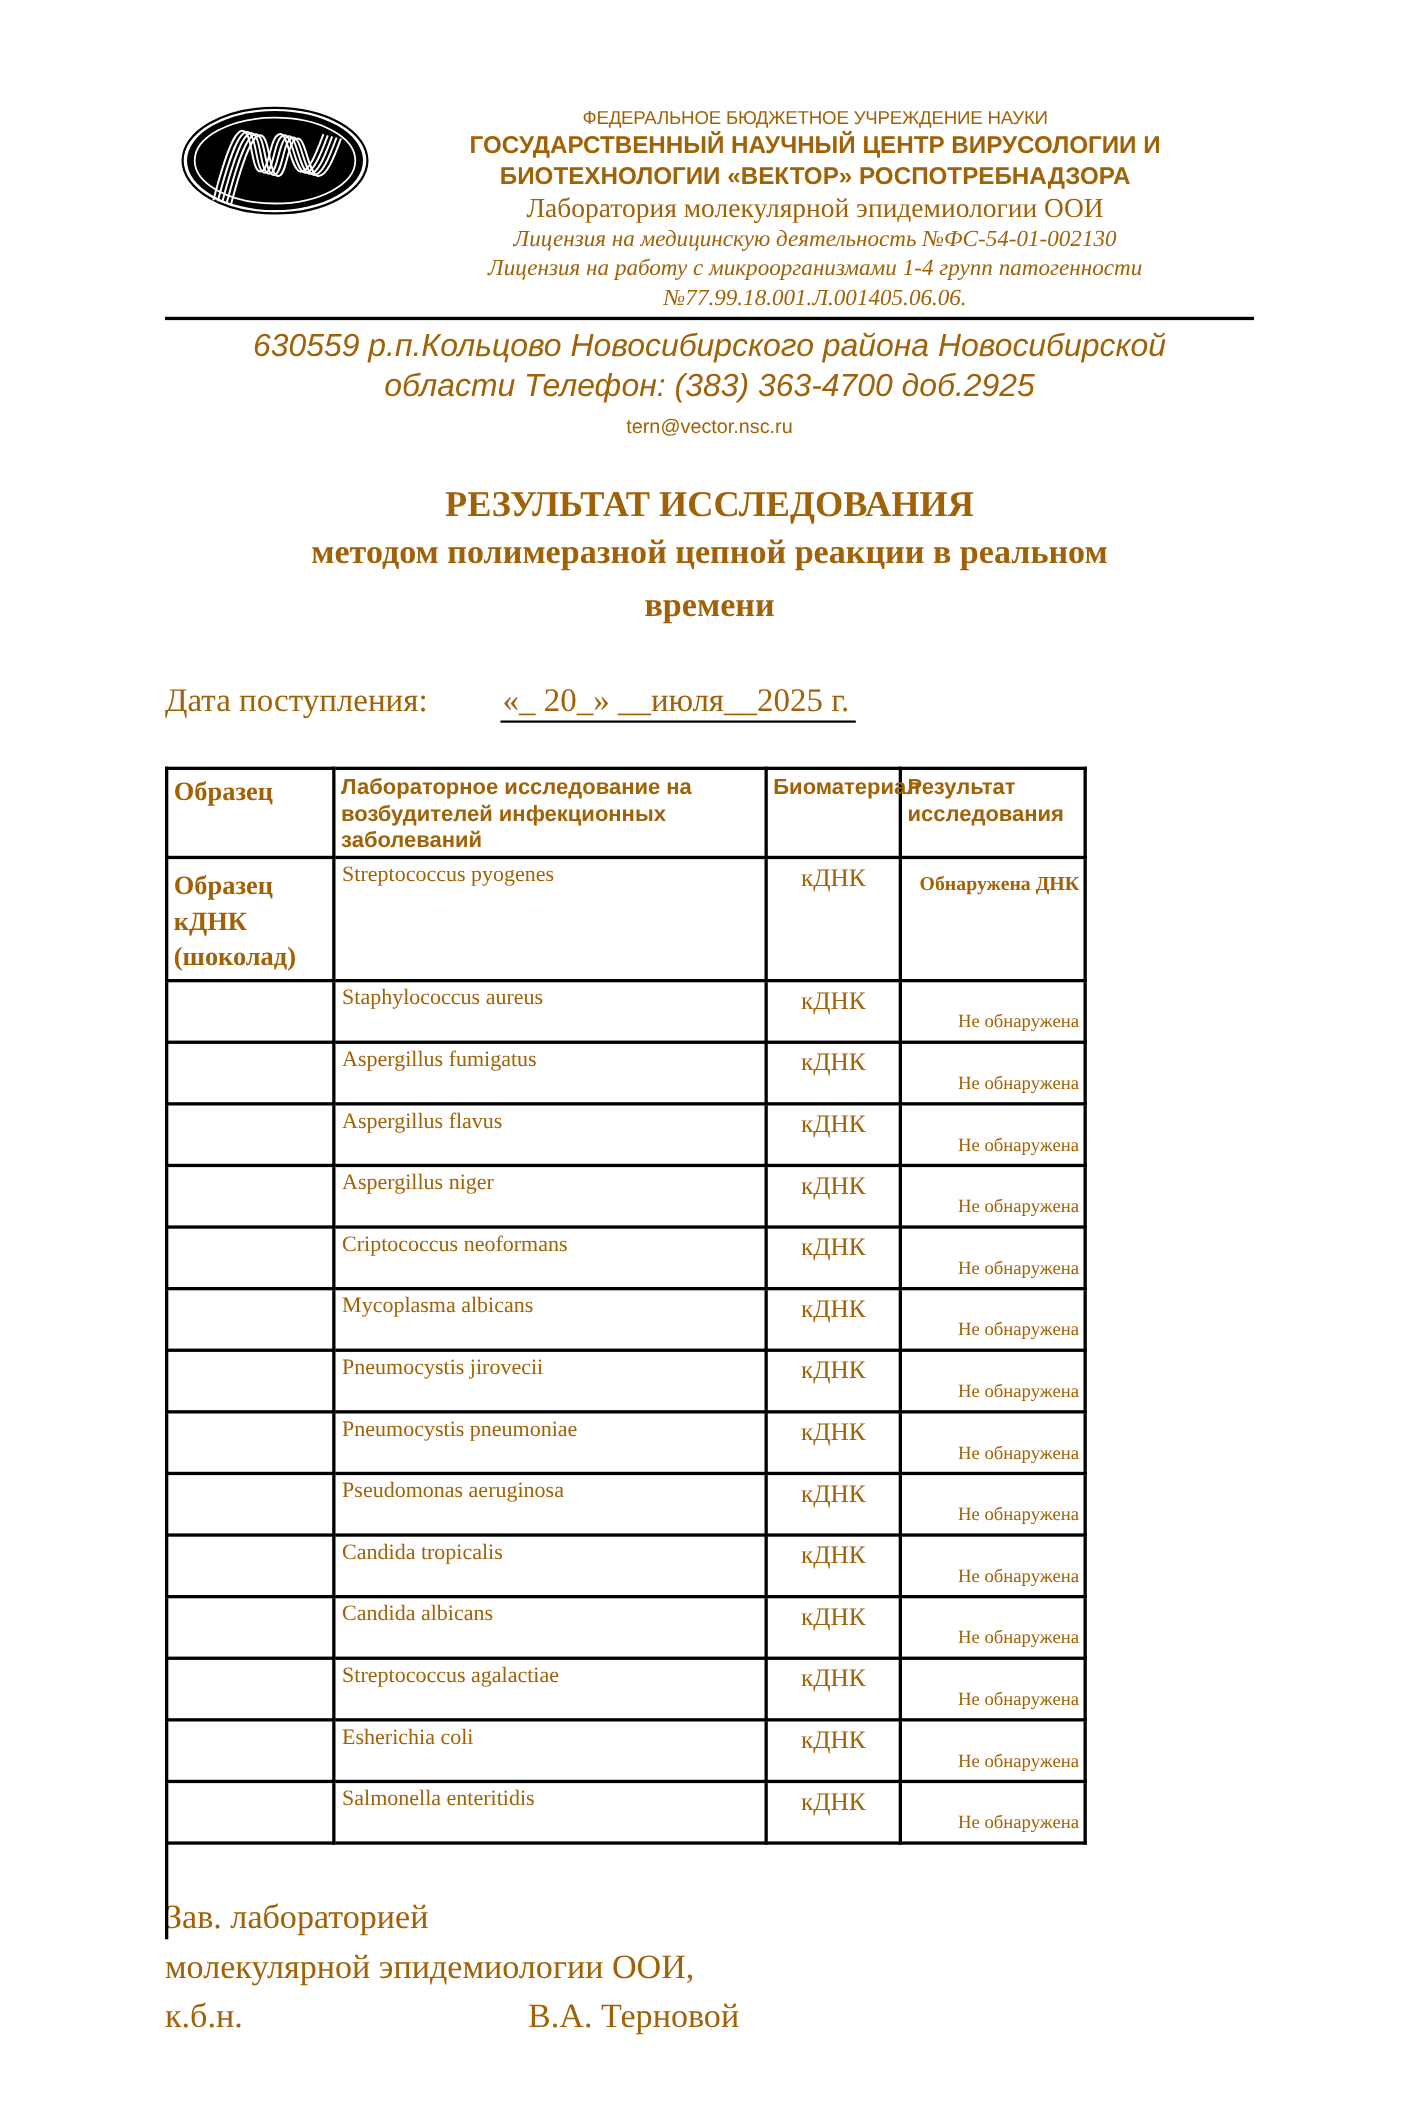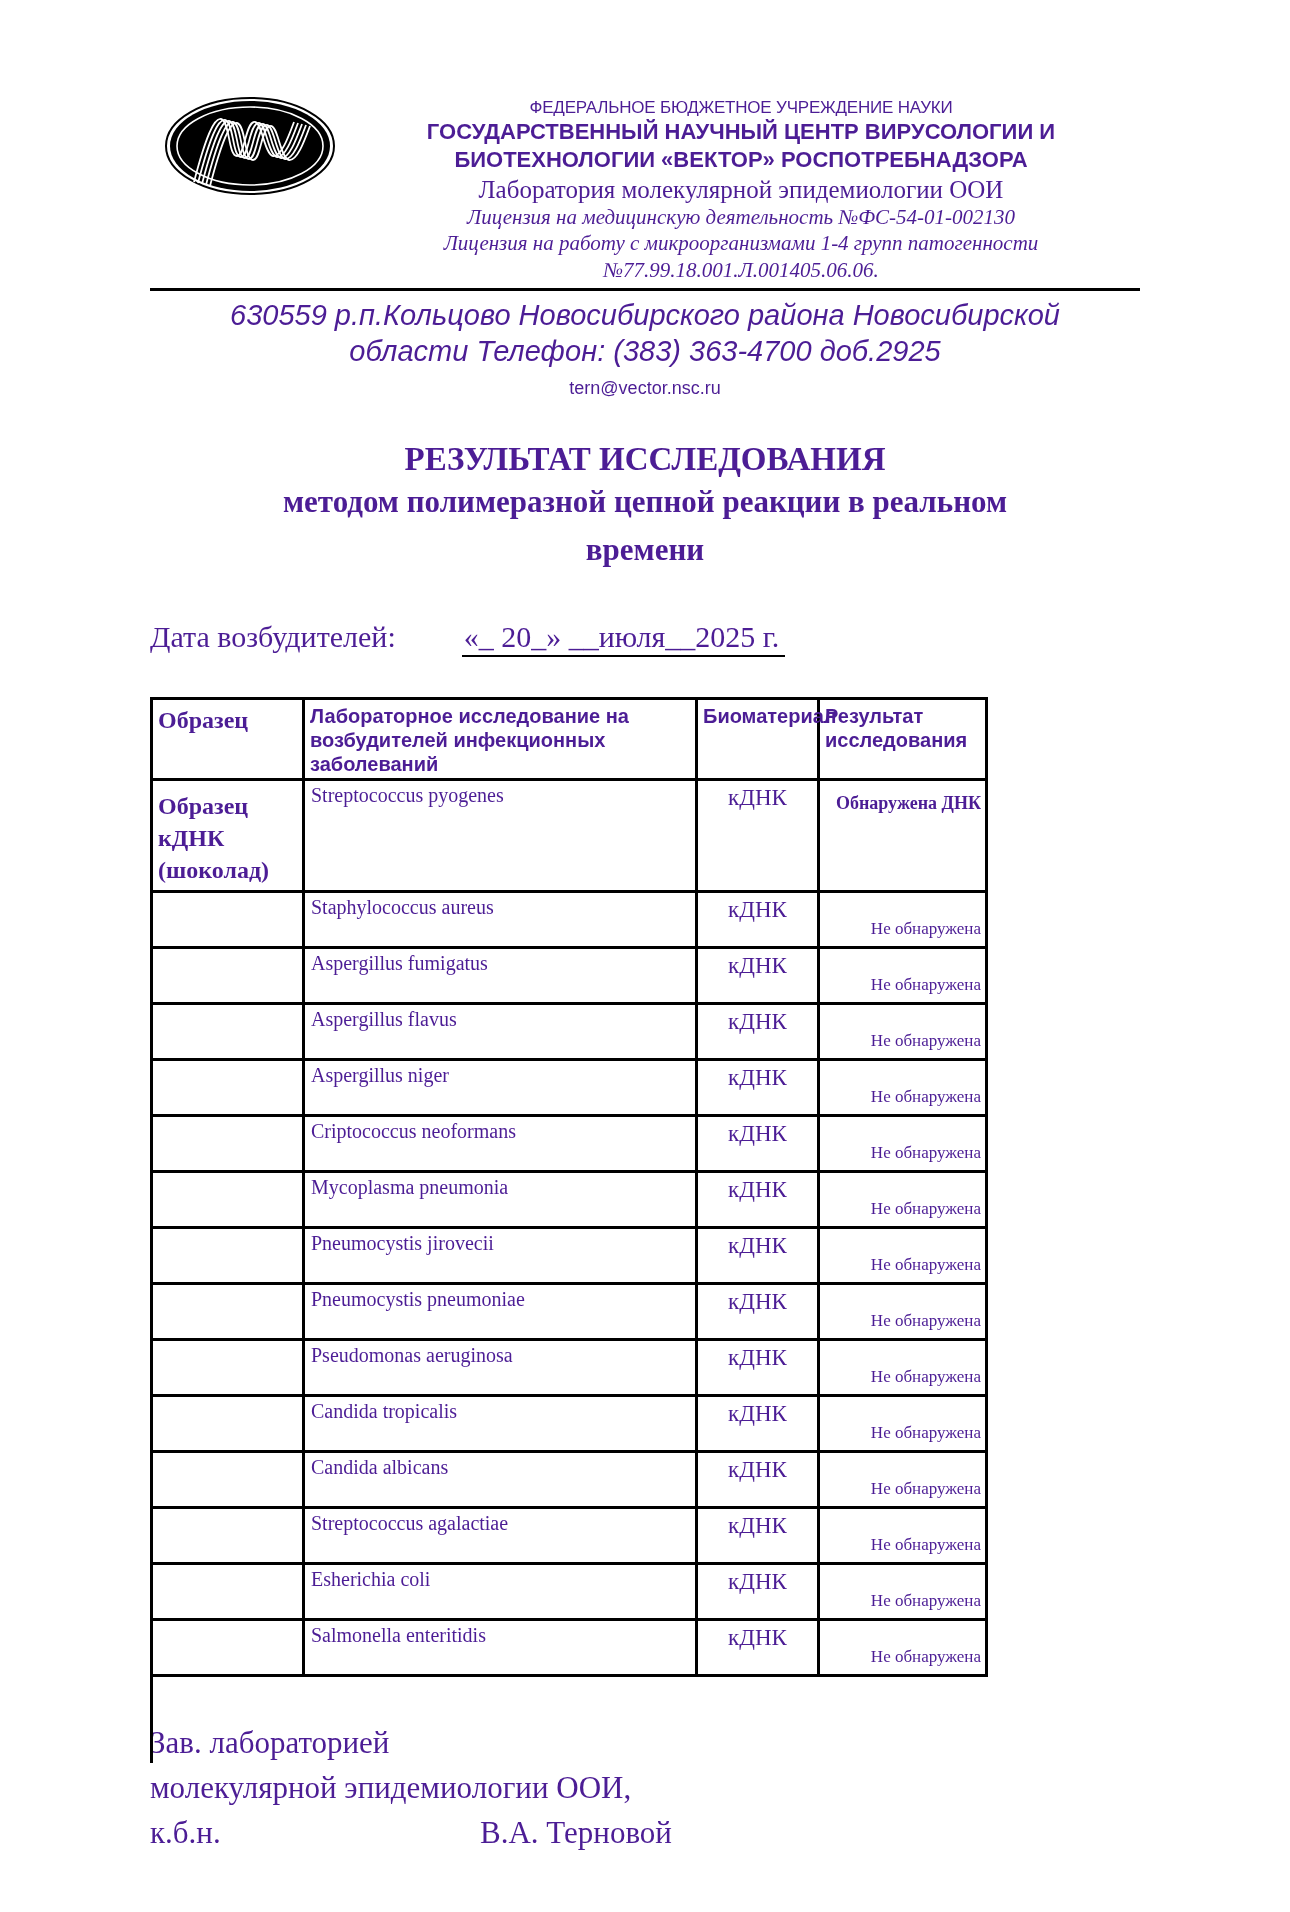--- a/index.html
+++ b/index.html
@@ -4,21 +4,21 @@
 <style>
   * { margin: 0; padding: 0; box-sizing: border-box; }
   html, body { background: #e8e8e8; }
   .page {
     position: relative;
     width: 1290px;
     height: 1912px;
     background: #ffffff;
     margin: 0 auto;
     font-family: "Liberation Serif", serif;
-    color: #4c1d95;
+    color: #a16207;
     overflow: hidden;
   }
   .content { margin-left: 150px; width: 990px; }
 
   
   .header-row { display: flex; align-items: flex-start; padding-top: 96px; }
   .logo-box { width: 172px; height: 100px; margin-left: 14px; flex: 0 0 auto; }
   .header-text { flex: 1 1 auto; text-align: center; padding-left: 6px; }
   .org-line1 {
     font-family: "Liberation Sans", sans-serif;
@@ -124,21 +124,21 @@
     </div>
     <div class="email-line">tern@vector.nsc.ru</div>
 
     <div class="doc-title">
       <div class="t1">РЕЗУЛЬТАТ ИССЛЕДОВАНИЯ</div>
       <div class="t2">методом полимеразной цепной реакции в реальном</div>
       <div class="t3">времени</div>
     </div>
 
     <div class="date-row">
-      <span class="date-label">Дата возбудителей:</span>
+      <span class="date-label">Дата поступления:</span>
       <span class="date-value">«_ 20_»  __июля__2025 г.</span>
     </div>
 
     <div class="table-wrap">
       <table class="results">
         <colgroup>
           <col style="width:152px">
             <col style="width:393px">
             <col style="width:122px">
             <col style="width:168px">
@@ -191,21 +191,21 @@
 
   <tr>
     <td class="sample-cell"></td>
     <td class="test-cell">Criptococcus neoformans</td>
     <td class="bio-cell">кДНК</td>
     <td class="result-cell">Не обнаружена</td>
   </tr>
 
   <tr>
     <td class="sample-cell"></td>
-    <td class="test-cell">Mycoplasma pneumonia</td>
+    <td class="test-cell">Mycoplasma albicans</td>
     <td class="bio-cell">кДНК</td>
     <td class="result-cell">Не обнаружена</td>
   </tr>
 
   <tr>
     <td class="sample-cell"></td>
     <td class="test-cell">Pneumocystis jirovecii</td>
     <td class="bio-cell">кДНК</td>
     <td class="result-cell">Не обнаружена</td>
   </tr>

